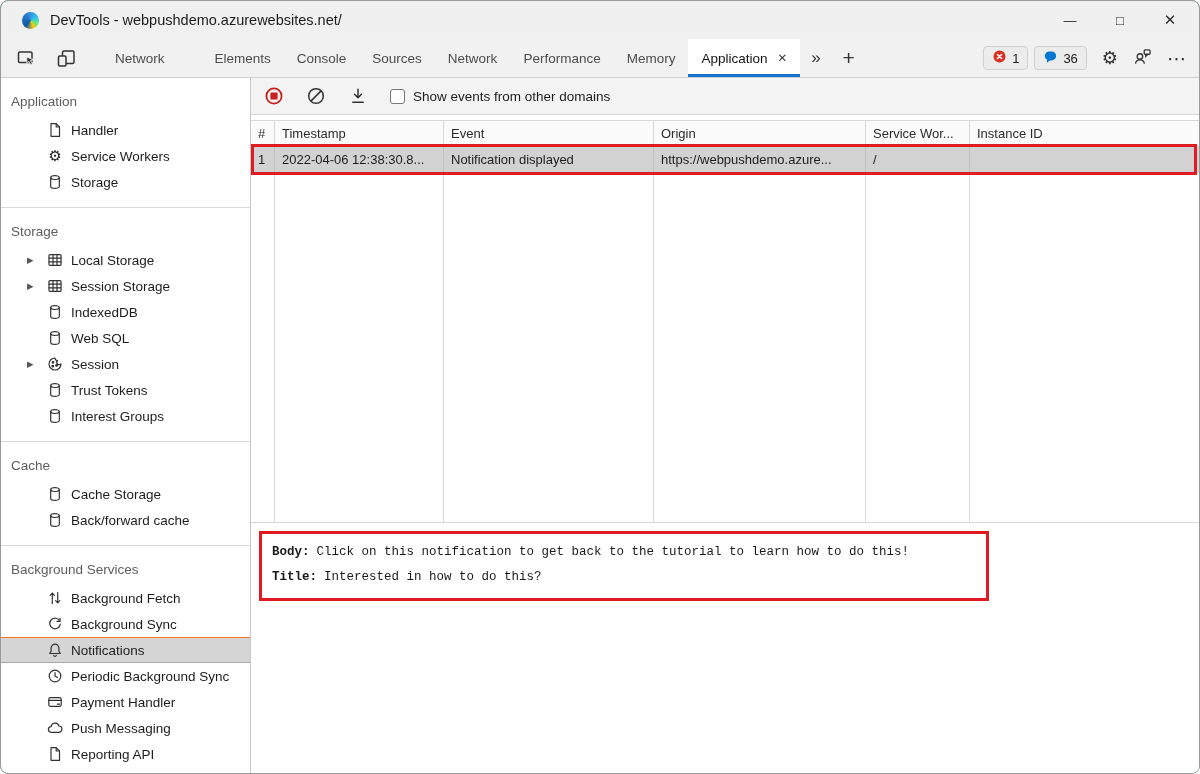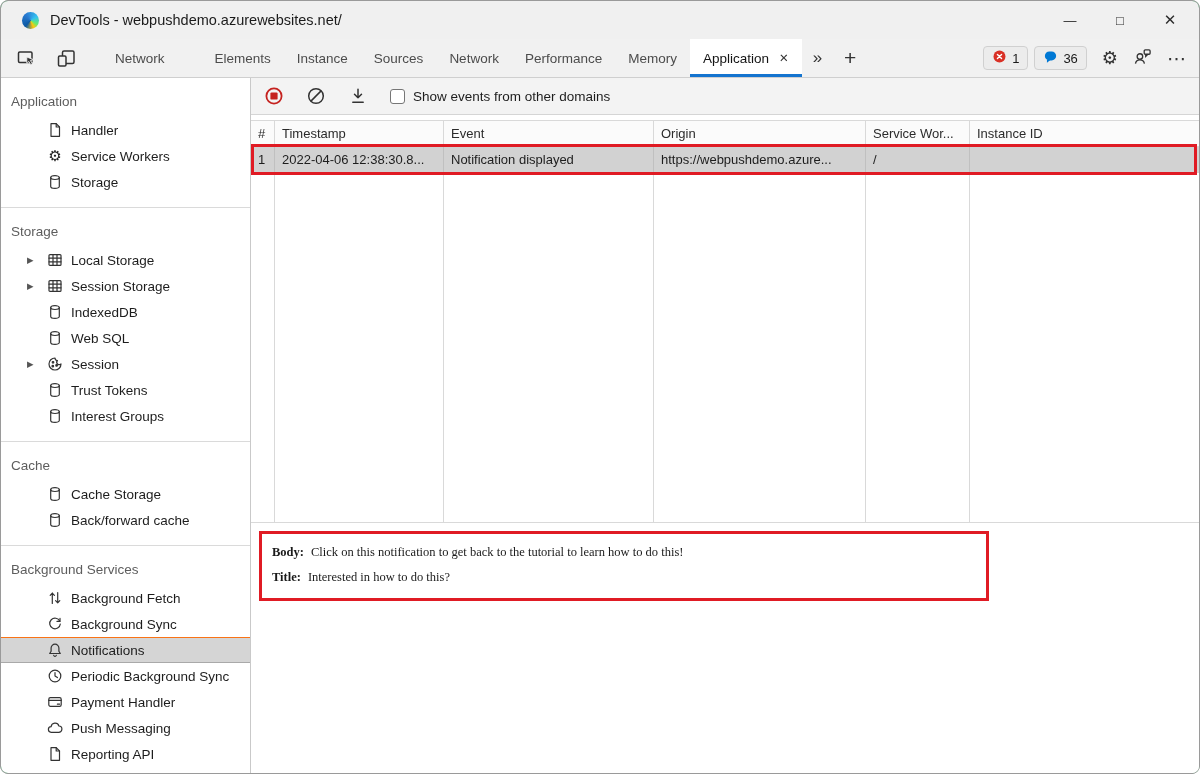--- a/index.html
+++ b/index.html
@@ -67,21 +67,21 @@
   .th.last, .td.last, .filler.last { border-right:none; }
   .td { font-size:13px; color:#1d1d1d; padding:5px 0 0 7px; background:#d2d2d2;
         border-right:1px solid #c0c0c0; white-space:nowrap; overflow:hidden; }
   .filler { border-right:1px solid #d9d9d9; background:#fff; }
   .row-annotation { position:absolute; left:0; right:2px; top:23px; height:31px;
                     border:3px solid #e01b24; z-index:4; pointer-events:none; }
 
   
   .details { flex:1; padding:8px 0 0 8px; background:#fff; }
   .details-box { width:730px; border:3px solid #e01b24; padding:6px 10px 8px;
-                 font-family:Liberation Serif, serif; font-size:12.5px; color:#1a1a1a; }
+                 font-family:Liberation Mono, monospace; font-size:12.5px; color:#1a1a1a; }
   .dfield { line-height:25px; white-space:nowrap; }
   .dfield .dlabel { font-weight:bold; margin-right:7px; }
 </style>
 </head>
 <body>
 
 <div class="window">
 
   <div class="titlebar">
     <div class="edge-logo"></div>
@@ -107,21 +107,21 @@
         </svg>
       </div>
     <div id="tab-strip">
         <div class="tab gap-after">
           <span>Network</span>
         </div>
         <div class="tab">
           <span>Elements</span>
         </div>
         <div class="tab">
-          <span>Instance</span>
+          <span>Console</span>
         </div>
         <div class="tab">
           <span>Sources</span>
         </div>
         <div class="tab">
           <span>Network</span>
         </div>
         <div class="tab">
           <span>Performance</span>
         </div>

